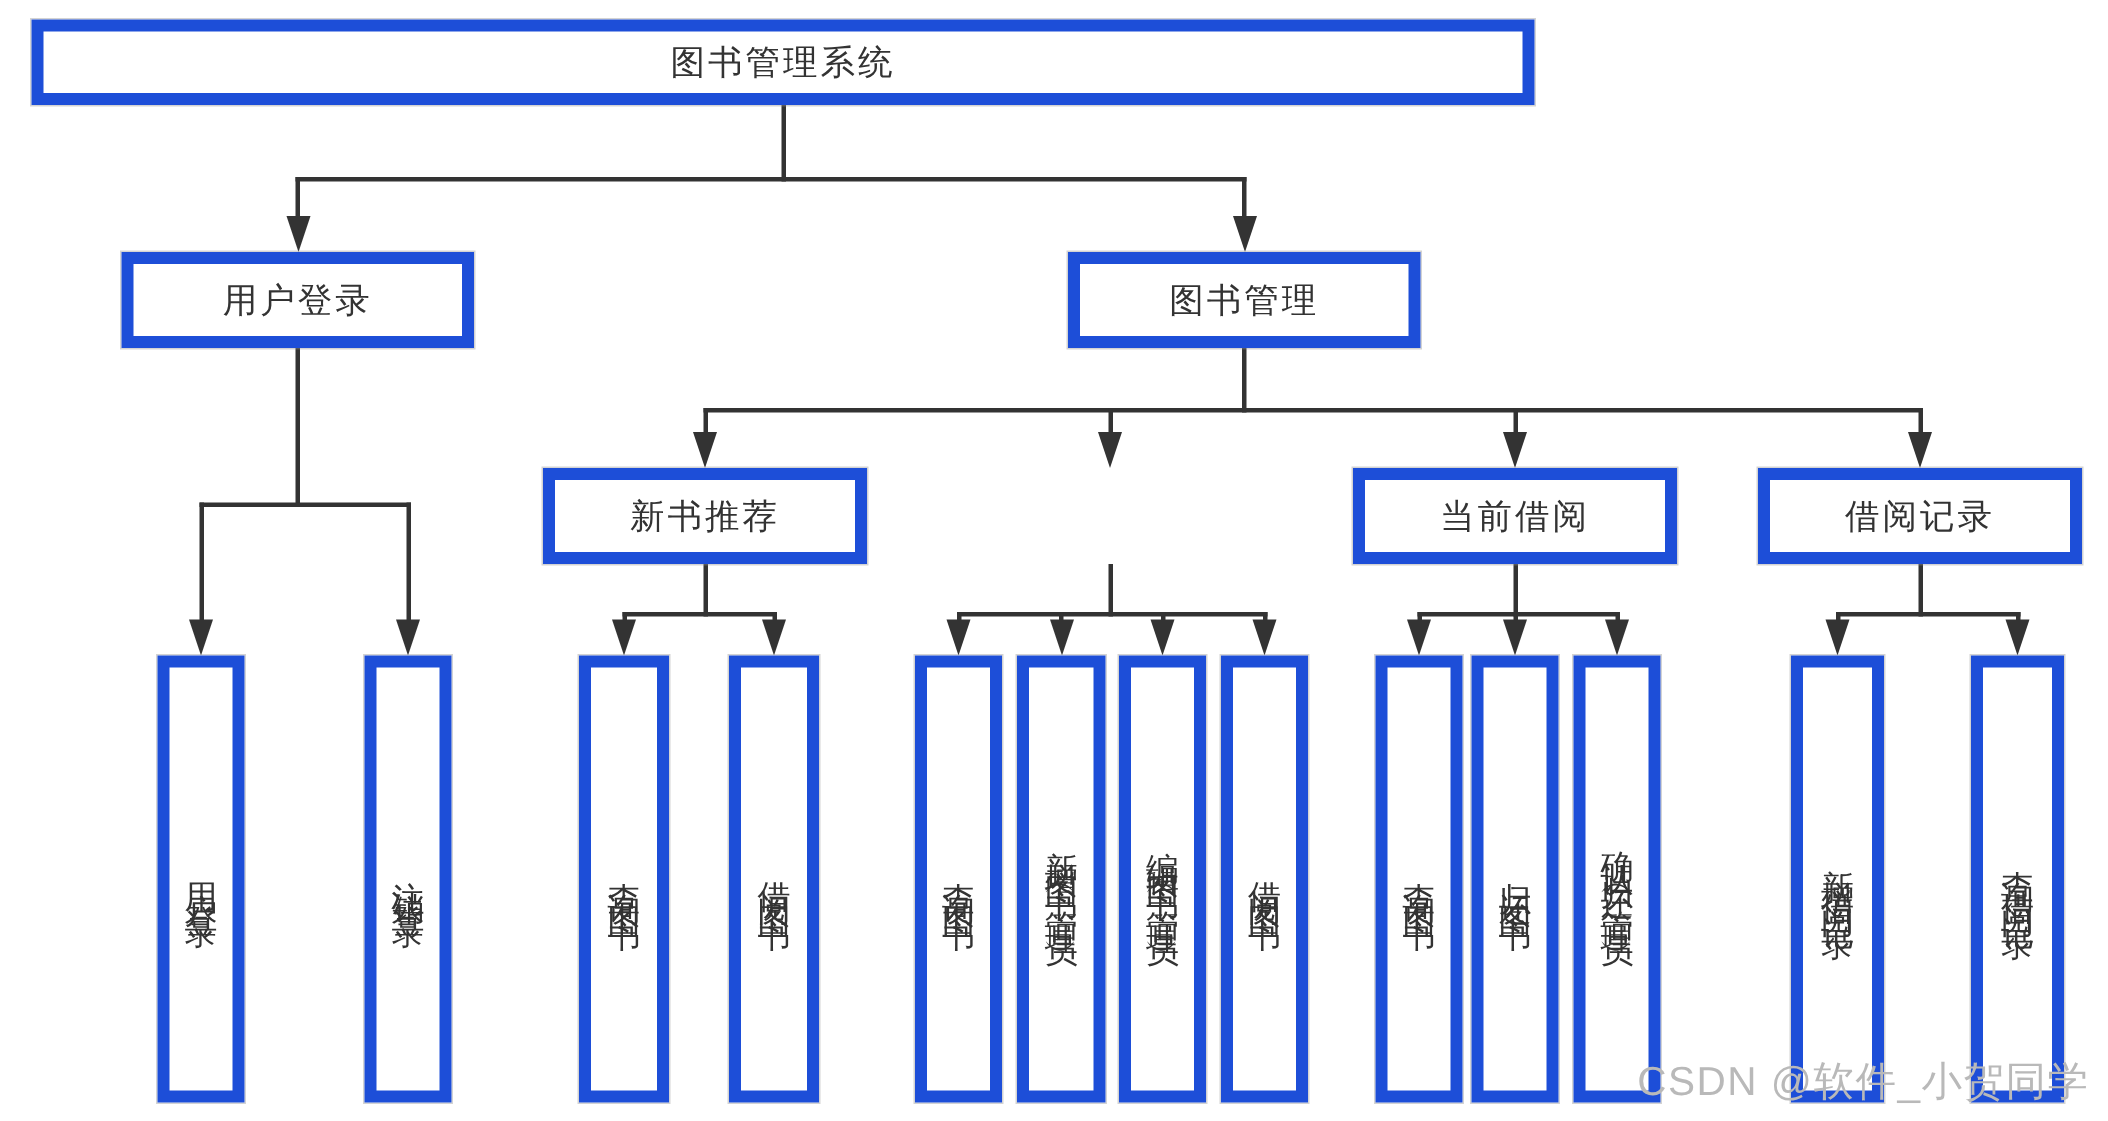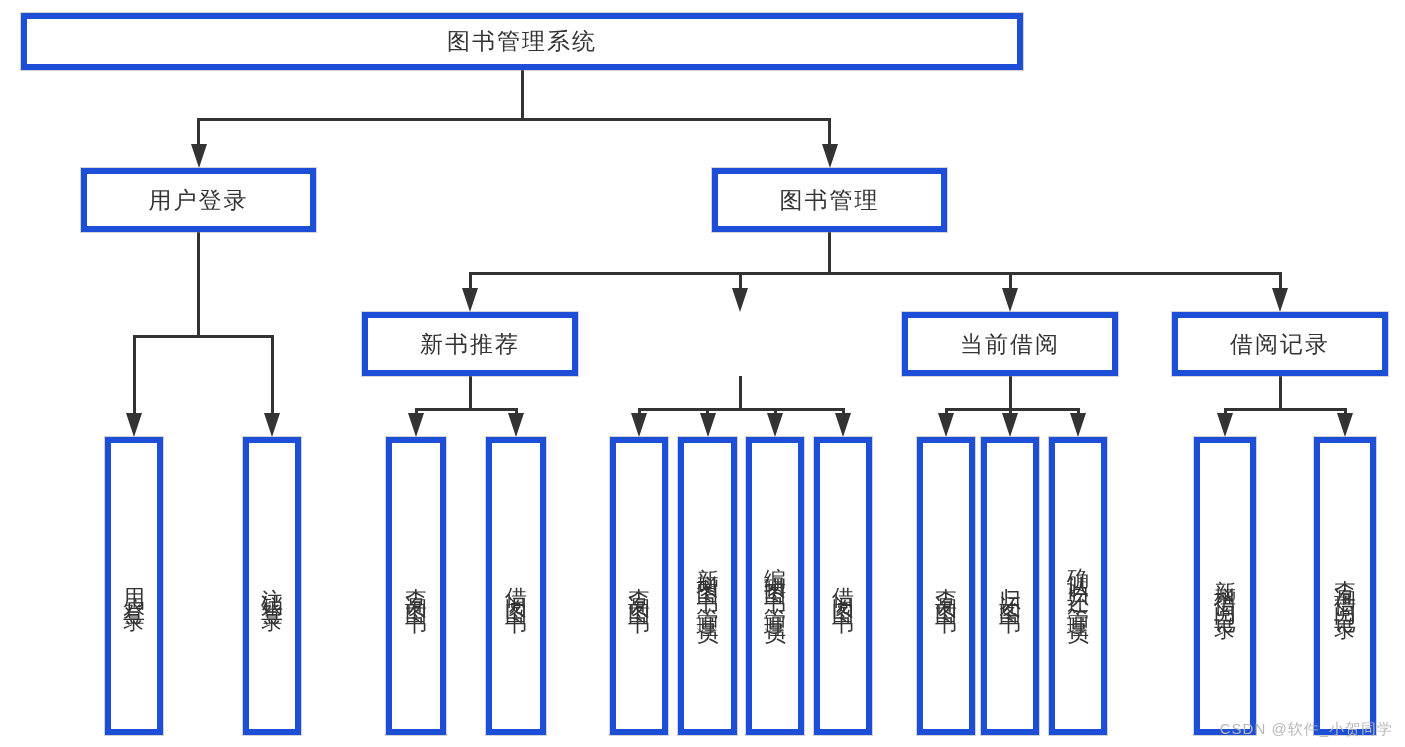--- a/index.html
+++ b/index.html
@@ -9,21 +9,21 @@
     position: relative;
     width: 1405px;
     height: 747px;
     background: #ffffff;
     overflow: hidden;
   }
 
   .node {
     position: absolute;
     box-sizing: border-box;
-    border: 6px solid #1d4ed8;
+    border: 8px solid #1d4ed8;
     background: #ffffff;
     display: flex;
     align-items: center;
     justify-content: center;
     box-shadow: 0 0 0 1px rgba(145,145,145,0.40);
     z-index: 2;
   }
 
   .node.h .label {
     font-size: 23px;
@@ -55,21 +55,21 @@
     border-left: 8px solid transparent;
     border-right: 8px solid transparent;
     border-top: 24px solid #333333;
     z-index: 1;
   }
 
   .watermark {
     position: absolute;
     right: 12px;
     bottom: 8px;
-    font-size: 15px;
+    font-size: 27px;
     color: #b9b9b9;
     letter-spacing: 1px;
     z-index: 3;
     white-space: nowrap;
   }
 </style>
 </head>
 <body>
 
 <div id="canvas">

